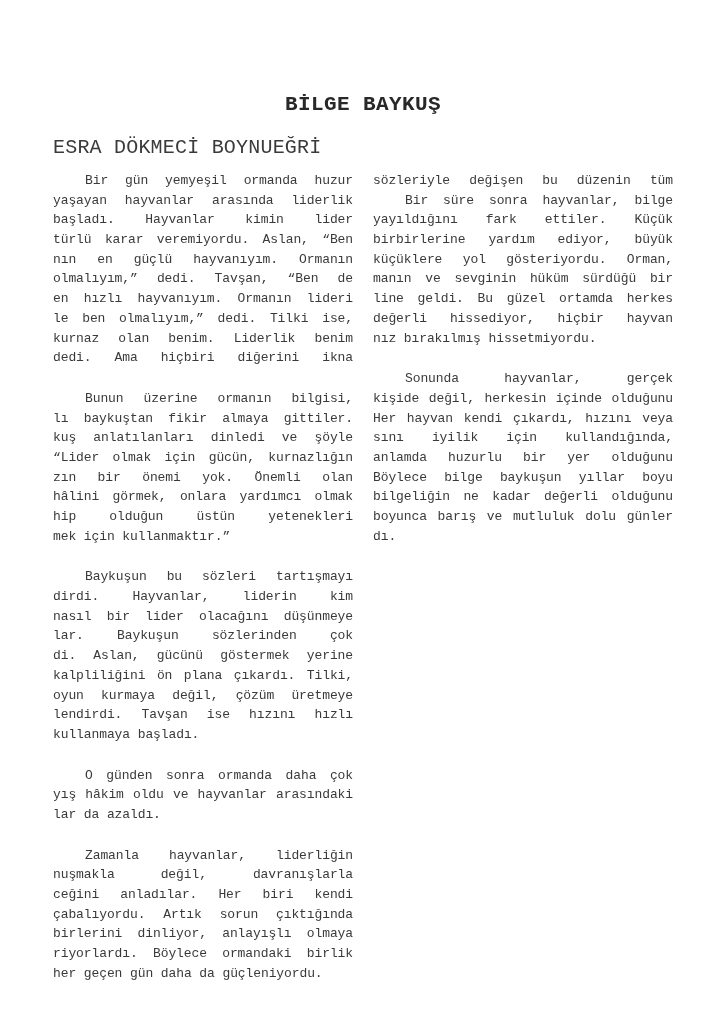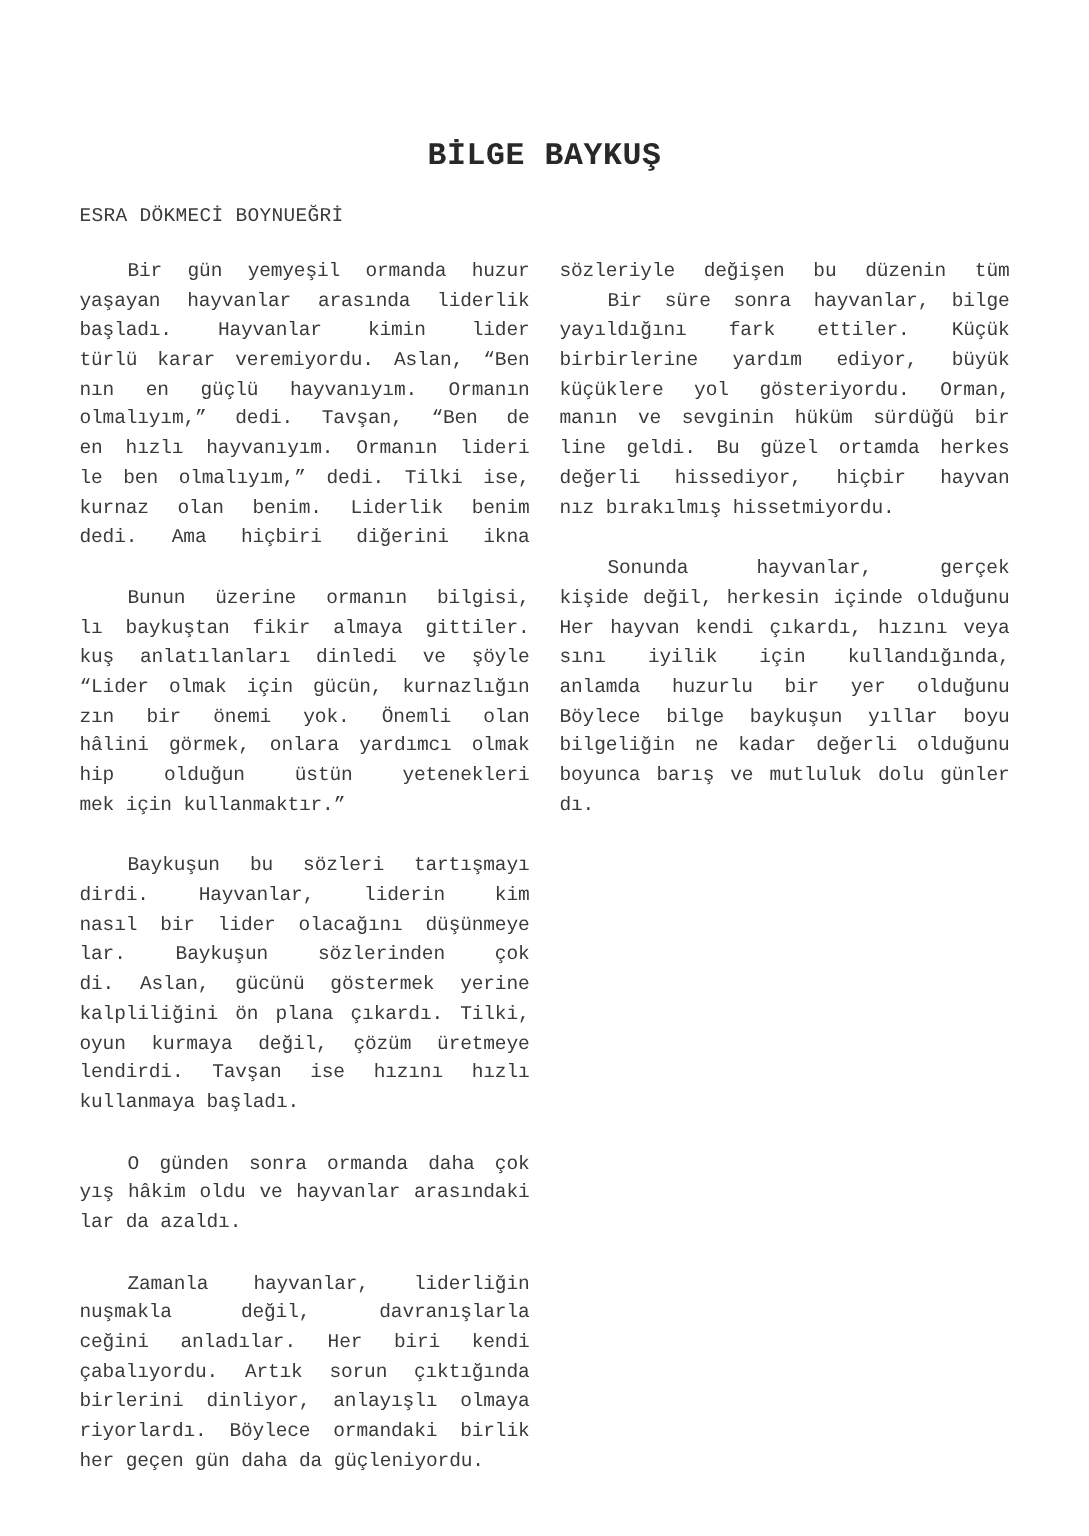--- a/index.html
+++ b/index.html
@@ -21,21 +21,21 @@
     text-align: center;
     font-size: 21px;
     font-weight: bold;
     letter-spacing: 0.4px;
     color: var(--title-color, #282828);
   }
   .author {
     position: absolute;
     top: 93px;
     left: 53px;
-    font-size: 13px;
+    font-size: 20px;
     letter-spacing: 0.2px;
     color: var(--body-color, #3a3a3a);
   }
   .columns {
     position: absolute;
     top: 128px;
     left: 53px;
     width: 620px;
     display: flex;
     gap: 20px;

